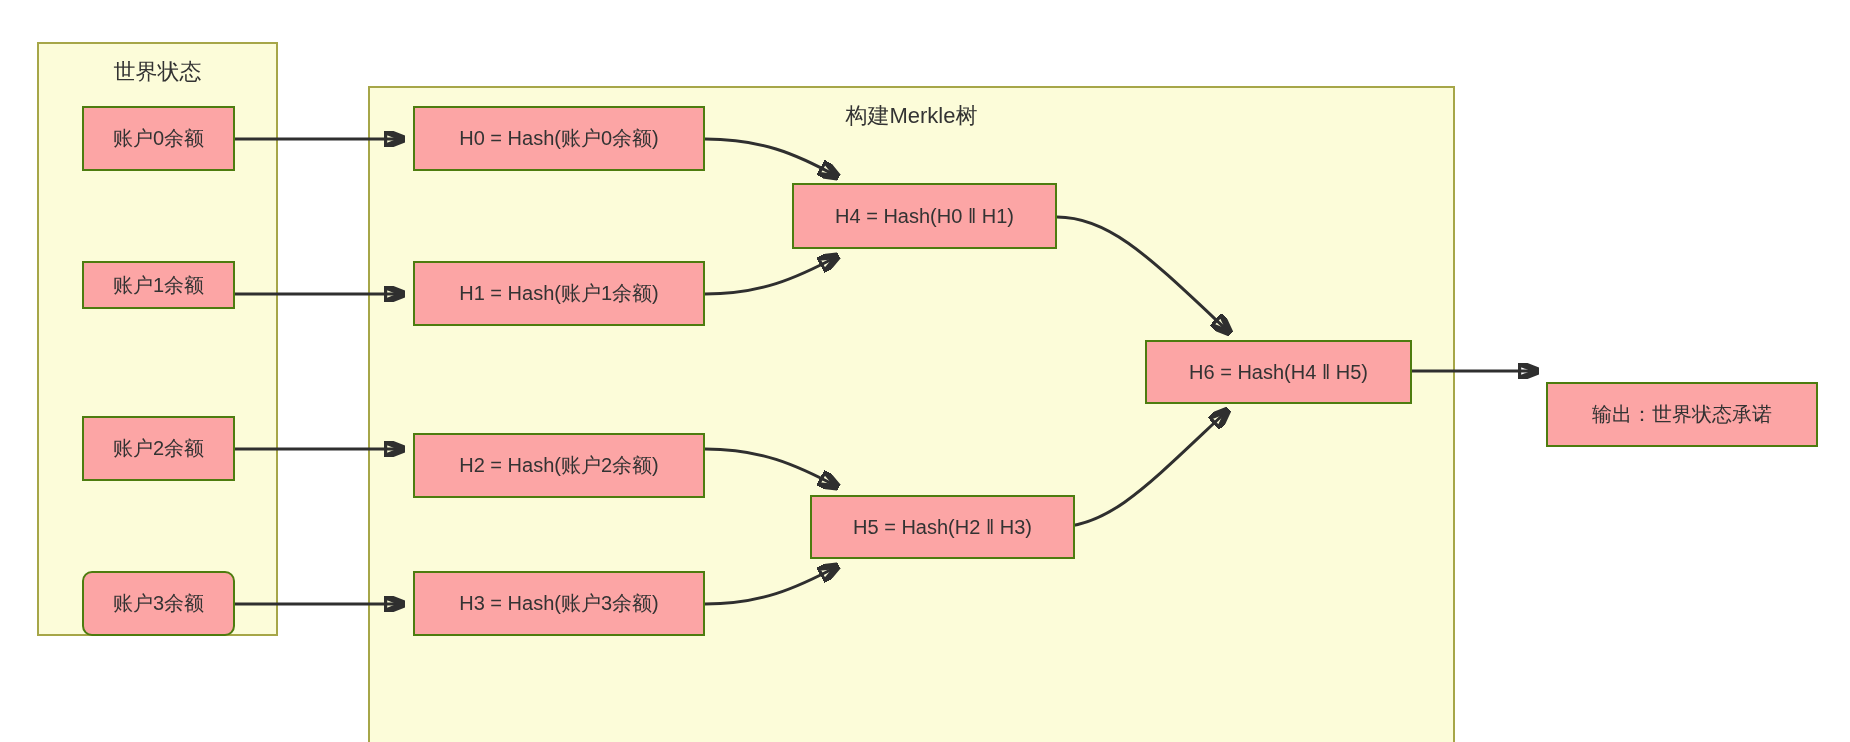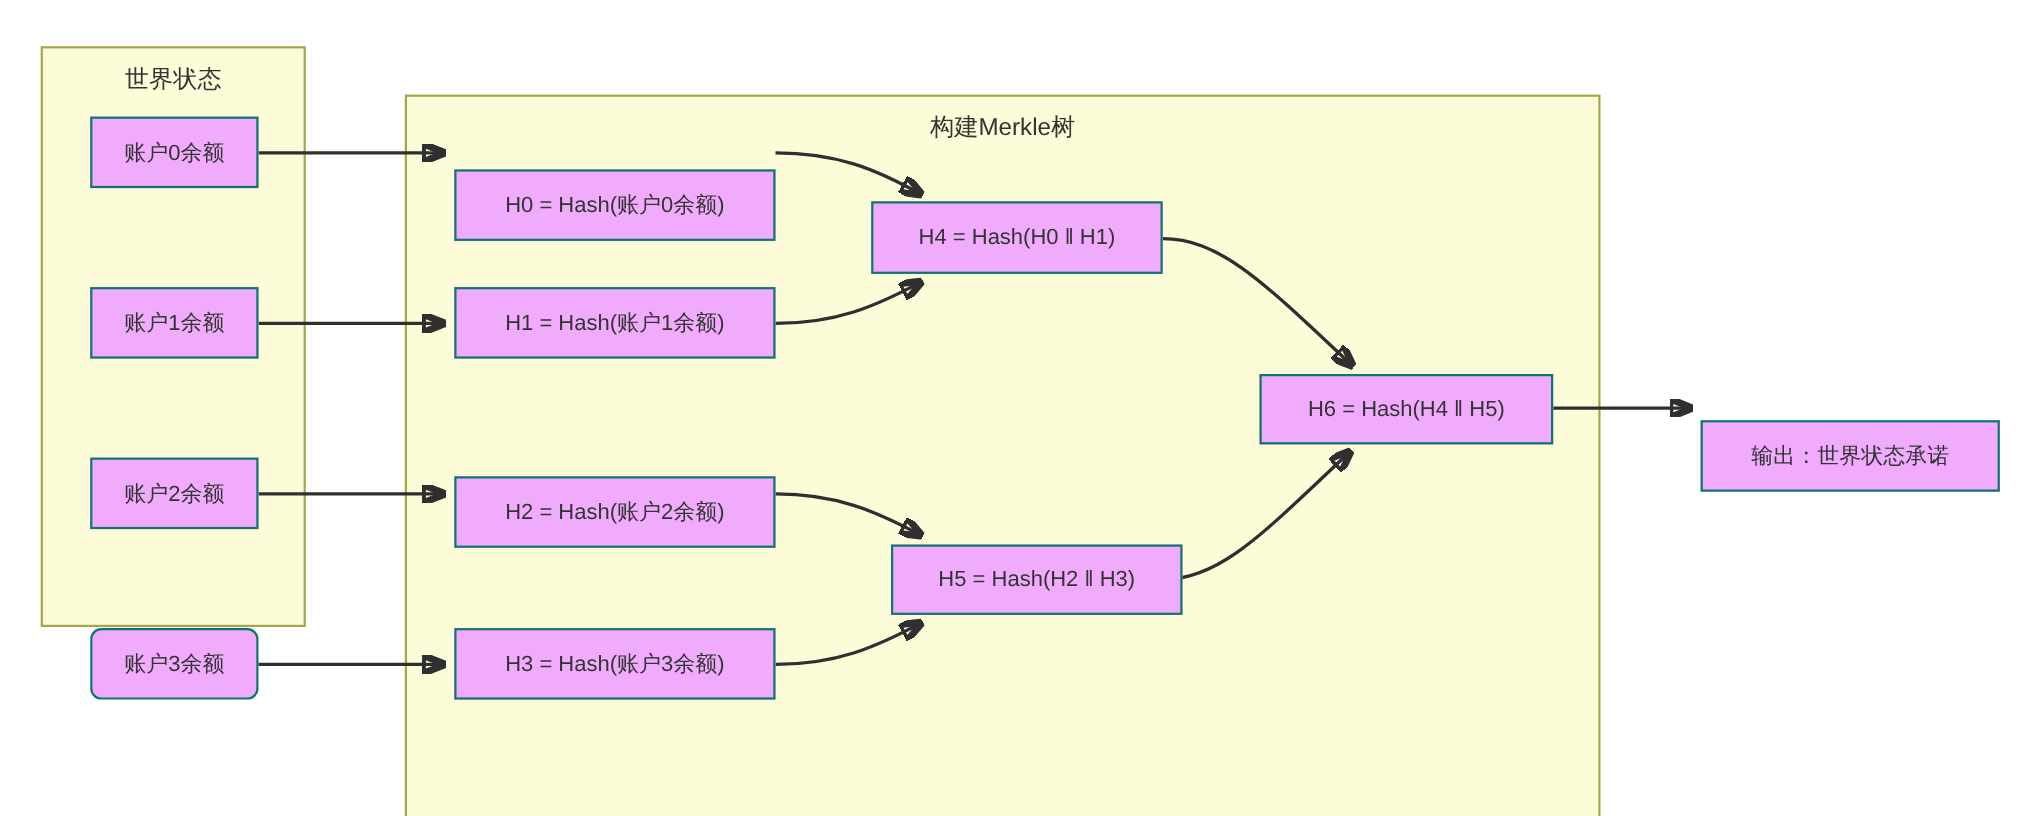--- a/index.html
+++ b/index.html
@@ -22,22 +22,22 @@
     position: absolute;
     top: 13px;
     left: 0;
     width: 100%;
     text-align: center;
     font-size: 22px;
     color: #333333;
   }
   .node {
     position: absolute;
-    background: #f0abfc;
-    border: 2px solid #0f766e;
+    background: #fca5a5;
+    border: 2px solid #4d7c0f;
     box-sizing: border-box;
     display: flex;
     align-items: center;
     justify-content: center;
     font-size: 20px;
     color: #333333;
     white-space: nowrap;
   }
   svg.edges {
     position: absolute;
@@ -51,21 +51,21 @@
     stroke-width: 3;
     stroke-linecap: butt;
     stroke-linejoin: round;
   }
 </style>
 </head>
 <body>
 
 <div class="canvas">
 
-  <div class="container-box" style="left:37px; top:42px; width:241px; height:528px;">
+  <div class="container-box" style="left:37px; top:42px; width:241px; height:594px;">
     <div class="container-title">世界状态</div>
   </div>
 
   <div class="container-box" style="left:368px; top:42px; width:1087px; height:658px;margin-top:44px;">
     <div class="container-title">构建Merkle树</div>
   </div>
 
   <svg class="edges" viewBox="0 0 1850 742">
     <defs>
       <marker id="arrow" viewBox="0 0 10 8" refX="9.5" refY="4" markerWidth="7" markerHeight="5.6" orient="auto">
@@ -79,25 +79,25 @@
     <path d="M705,139 C760,139 795,153 838,177" marker-end="url(#arrow)"></path>
     <path d="M705,294 C760,294 795,279 838,256" marker-end="url(#arrow)"></path>
     <path d="M705,449 C760,449 795,464 838,487" marker-end="url(#arrow)"></path>
     <path d="M705,604 C760,604 795,589 838,566" marker-end="url(#arrow)"></path>
     <path d="M1057,217 C1110,217 1150,258 1230,333" marker-end="url(#arrow)"></path>
     <path d="M1057,527 C1110,527 1150,483 1228,410" marker-end="url(#arrow)"></path>
     <path d="M1412,371 H1538" marker-end="url(#arrow)"></path>
   </svg>
 
   <div class="node" style="left:82px; top:106px; width:153px; height:65px;">账户0余额</div>
-  <div class="node" style="left:82px; top:261px; width:153px; height:65px;">账户1余额</div>
+  <div class="node" style="left:82px; top:261px; width:153px; height:48px;">账户1余额</div>
   <div class="node" style="left:82px; top:416px; width:153px; height:65px;">账户2余额</div>
   <div class="node" style="left:82px; top:571px; width:153px; height:65px;border-radius:10px;">账户3余额</div>
 
-  <div class="node" style="left:413px; top:106px; width:292px; height:65px;margin-top:48px;">H0 = Hash(账户0余额)</div>
+  <div class="node" style="left:413px; top:106px; width:292px; height:65px;">H0 = Hash(账户0余额)</div>
   <div class="node" style="left:413px; top:261px; width:292px; height:65px;">H1 = Hash(账户1余额)</div>
   <div class="node" style="left:413px; top:416px; width:292px; height:65px;margin-top:17px;">H2 = Hash(账户2余额)</div>
   <div class="node" style="left:413px; top:571px; width:292px; height:65px;">H3 = Hash(账户3余额)</div>
 
   <div class="node" style="left:792px; top:183px; width:265px; height:66px;text-align:right;">H4 = Hash(H0 ‖ H1)</div>
   <div class="node" style="left:792px; top:495px; width:265px; height:64px;margin-left:18px;">H5 = Hash(H2 ‖ H3)</div>
   <div class="node" style="left:1145px; top:340px; width:267px; height:64px;">H6 = Hash(H4 ‖ H5)</div>
 
   <div class="node" style="left:1546px; top:338px; width:272px; height:65px;margin-top:44px;">输出：世界状态承诺</div>
 

